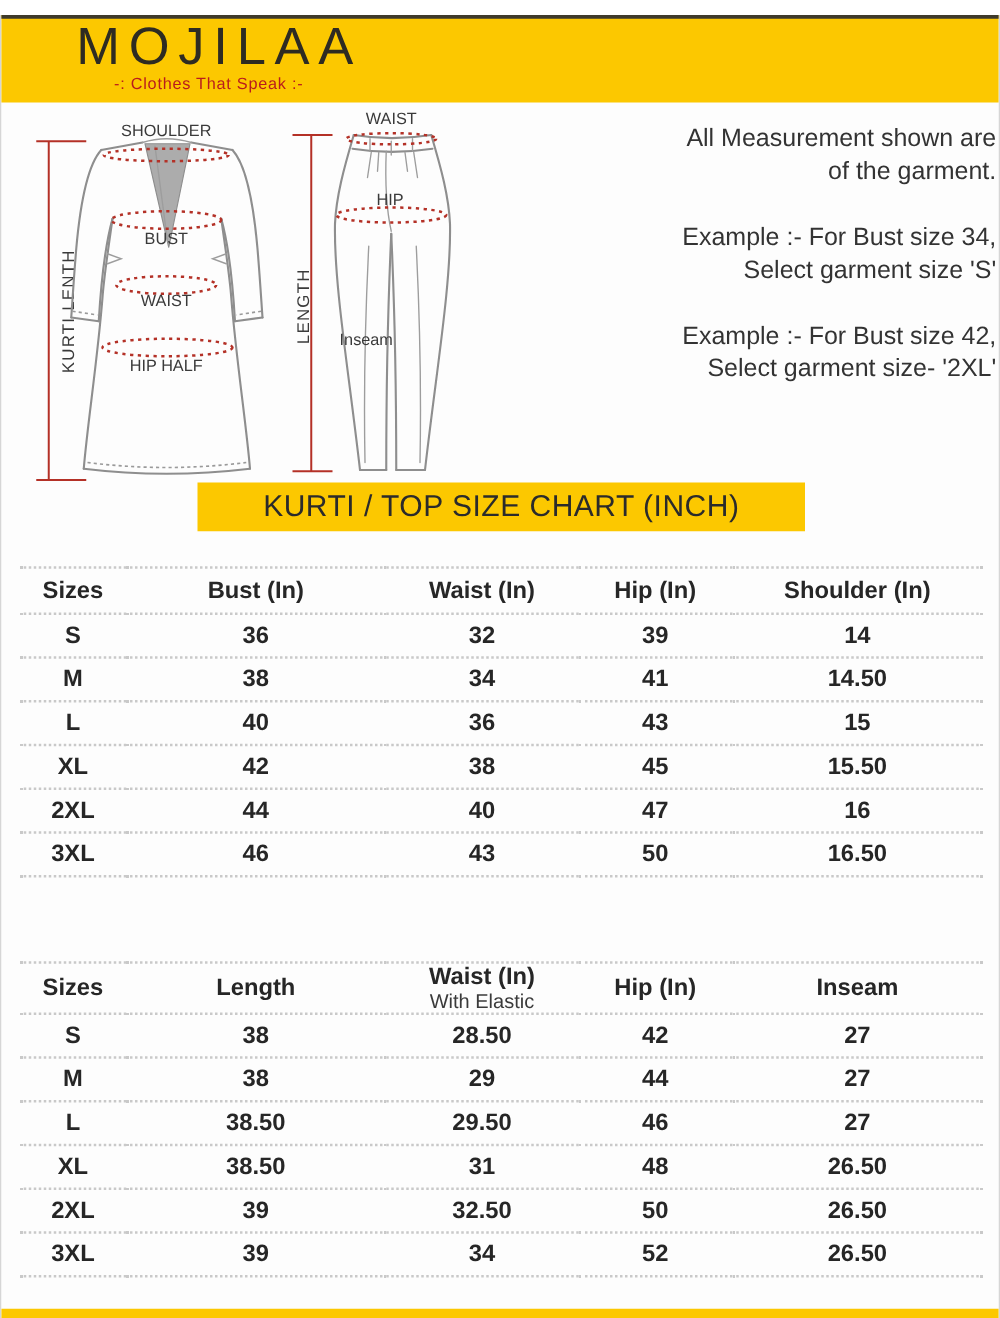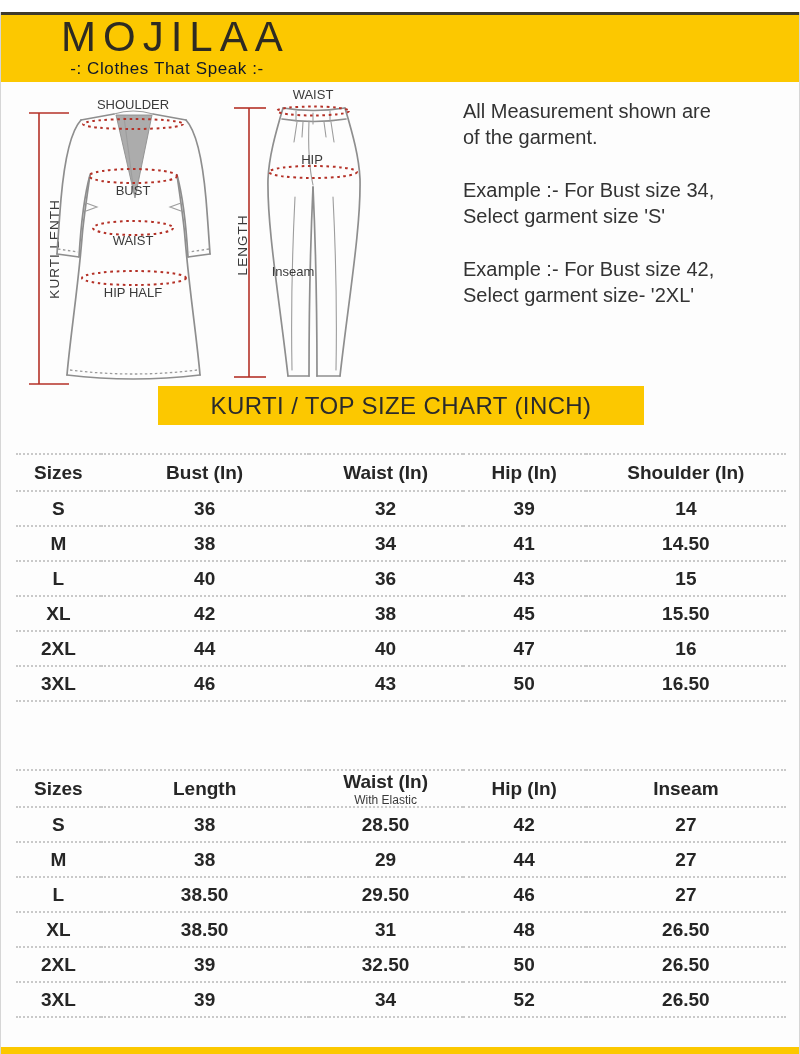--- a/index.html
+++ b/index.html
@@ -9,51 +9,51 @@
     background:#fdfdfd; overflow:hidden;
     border-left:1px solid #d6d6d6; border-right:1px solid #d6d6d6;
     font-family:"Liberation Sans","DejaVu Sans",sans-serif; color:#2d2d2d;
   }
   .trim-top { position:absolute; top:0; left:0; right:0; height:3px; background:#3e3a2b; z-index:5; }
   .trim-bottom { position:absolute; bottom:0; left:0; right:0; height:2px; background:#3e3a2b; z-index:5; }
 
   .brand-band { position:absolute; top:0; left:0; right:0; height:70px; background:var(--yellow,#fcc800); }
   .brand-block { position:absolute; left:60px; top:2px; width:212px; text-align:center; color:#2e2b22; }
   .brand-name { font-size:42px; font-weight:300; letter-spacing:7px; line-height:1.1; white-space:nowrap; }
-  .brand-tagline { font-size:17px; letter-spacing:0.6px; margin-top:-1px; color:#0f172a; }
+  .brand-tagline { font-size:13px; letter-spacing:0.6px; margin-top:-1px; color:#b91c1c; }
 
   .diagram { position:absolute; left:15px; top:75px; width:440px; height:320px; }
   .diagram .out  { fill:none; stroke:#8e8e8e; stroke-width:1.7; stroke-linecap:round; stroke-linejoin:round; }
   .diagram .thin { fill:none; stroke:#9d9d9d; stroke-width:1.1; stroke-linecap:round; }
   .diagram .stitch { fill:none; stroke:#9a9a9a; stroke-width:1.3; stroke-dasharray:2.5 2.5; }
   .diagram .red  { stroke:#b43127; stroke-width:1.6; fill:none; }
   .diagram .redDash { fill:none; stroke:#b43127; stroke-width:2; stroke-dasharray:2.6 3.6; }
   .diagram text { font-family:"Liberation Sans","DejaVu Sans",sans-serif; font-size:13px; fill:#3a3a3a; }
   .diagram .rot { font-size:13.5px; letter-spacing:1px; }
 
-  .notes { position:absolute; left:462px; top:86px; width:334px; }
+  .notes { position:absolute; left:462px; top:86px; width:334px;text-align:right; }
   .notes p { font-size:20px; line-height:1.3; color:#333; white-space:pre-line; margin-bottom:27px; }
 
   .chart-banner {
     position:absolute; left:157px; width:486px; height:39px;
     background:var(--yellow,#fcc800); color:#2b2b2b;
     font-size:24px; letter-spacing:0.4px; text-align:center; line-height:39px; white-space:nowrap;
   }
   #kurti-banner { top:374px; }
   #trouser-banner { top:716px; height:37px; line-height:37px; }
 
   table.size-table { position:absolute; left:15px; width:770px; border-collapse:collapse; table-layout:fixed; }
   #kurti-table { top:441px; }
   #trouser-table { top:757px; }
   .size-table th, .size-table td {
     text-align:center; vertical-align:middle; font-weight:bold; font-size:19px; color:#262626;
     border-bottom:2px dotted #c9c9c9; padding:0; height:35px;
   }
   .size-table thead th { border-top:2px dotted #c9c9c9; height:37px;text-align:center; }
-  .size-table .sub { display:block; font-size:12px; font-weight:normal; color:#3a3a3a; line-height:1; margin-top:1px; }
+  .size-table .sub { display:block; font-size:16px; font-weight:normal; color:#3a3a3a; line-height:1; margin-top:1px; }
   .c1{width:11%} .c2{width:27%} .c3{width:20%} .c4{width:16%} .c5{width:26%}
 
   .bottom-band { position:absolute; top:1035px; left:0; right:0; height:17px; background:var(--yellow,#fcc800); }
 </style>
 </head>
 <body>
 
 <div class="page" style="--yellow: #FCC800;">
   <div class="trim-top"></div>
 

